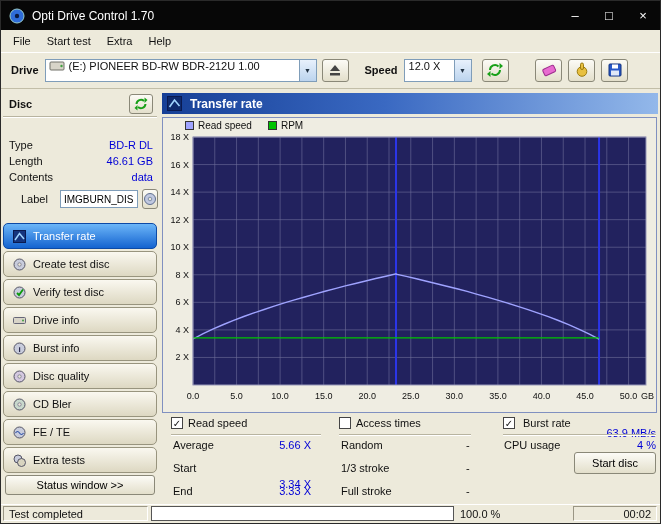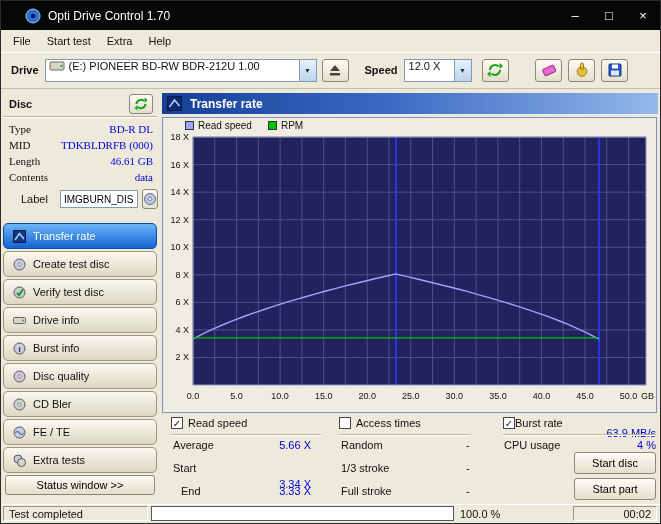--- a/index.html
+++ b/index.html
@@ -1,20 +1,20 @@
 <!DOCTYPE html>
 <html><head>
 <meta charset="utf-8">
 <style>
   html,body{margin:0;padding:0;background:#fff;}
   *{box-sizing:border-box;}
   .window{position:relative;width:661px;height:524px;border:1px solid #2a2a2a;background:#EDEADB;
           font-family:"Liberation Sans",sans-serif;font-size:11px;color:#111;overflow:hidden;}
   
-  .titlebar{position:absolute;left:0;top:0;width:659px;height:29px;background:#070707;display:flex;align-items:center;color:#fff;padding-left:16px;}
+  .titlebar{position:absolute;left:0;top:0;width:659px;height:29px;background:#070707;display:flex;align-items:center;color:#fff;}
   .app-icon{margin:0 7px 0 8px;display:inline-flex;}
   .title{font-size:12px;}
   .winbtns{margin-left:auto;display:flex;}
   .winbtn{width:34px;height:29px;display:grid;place-items:center;font-size:13px;color:#fff;cursor:default;}
   
   .menubar{position:absolute;left:0;top:29px;width:659px;height:22px;display:flex;align-items:center;padding-left:4px;background:#EDEADB;}
   .menu-item{padding:3px 8px;}
   
   .toolbar{position:absolute;left:0;top:51px;width:659px;height:37px;display:flex;align-items:center;padding-left:10px;
            border-bottom:1px solid #C2BEA8;box-shadow:0 1px 0 #fff inset;}
@@ -30,21 +30,21 @@
   .tbtn{width:27px;height:23px;display:grid;place-items:center;background:linear-gradient(#FCFBF6,#E3DFCB);
         border:1px solid #8A8878;border-radius:3px;padding:0;}
   .tool-group{margin-left:auto;margin-right:32px;display:flex;gap:6px;}
   
   .sidebar{position:absolute;left:0;top:88px;width:158px;height:414px;}
   .disc-header{position:relative;height:26px;margin:2px 2px 0 2px;border-bottom:1px solid #B8B4A0;box-shadow:0 1px 0 #fff;
                display:flex;align-items:center;}
   .disc-header .cap{font-weight:bold;padding-left:6px;}
   .mini-btn{margin-left:auto;margin-right:4px;width:24px;height:20px;display:grid;place-items:center;
             background:linear-gradient(#FCFBF6,#E3DFCB);border:1px solid #8A8878;border-radius:3px;padding:0;}
-  .info{padding:4px 0 0 0;font-family:Liberation Serif, serif;}
+  .info{padding:20px 0 0 0;}
   .info-row{display:flex;height:16px;line-height:16px;padding:0 6px 0 8px;}
   .info-row .v{margin-left:auto;color:#0000D6;}
   .label-row{display:flex;align-items:center;height:24px;padding-left:20px;margin-top:2px;}
   .label-input{width:78px;height:18px;border:1px solid #7F9DB9;font:10px "Liberation Sans",sans-serif;padding:1px 3px;margin-left:12px;}
   .label-row .mini-btn{margin-left:4px;}
   .nav{margin-top:12px;}
   .nav-item{height:26px;margin:0 2px 2px 2px;display:flex;align-items:center;gap:7px;padding-left:9px;
             background:linear-gradient(180deg,#FAF8F0,#DDD8C2);border:1px solid #98947E;border-radius:5px;cursor:default;}
   .nav-item.active{background:linear-gradient(180deg,#6CB6F8,#1463D0);color:#fff;border-color:#0C4AA6;}
   .status-btn{position:absolute;left:4px;bottom:8px;width:150px;height:20px;background:linear-gradient(#FCFBF6,#E3DFCB);
@@ -162,24 +162,20 @@
           <polygon points="10.5,0.5 10.5,6 13.5,3" fill="#18A018"></polygon>
           <path d="M11.5 7 A4.5 4.5 0 0 1 4 10" fill="none" stroke="#18A018" stroke-width="2"></path>
           <polygon points="3.5,13.5 3.5,8 0.5,11" fill="#18A018"></polygon>
         </svg>
       </button>
     </div>
     <div class="info">
       <div class="info-row">
         <span>Type</span>
         <span class="v">BD-R DL</span>
-      </div>
-      <div class="info-row">
-        <span>MID</span>
-        <span class="v">TDKBLDRFB (000)</span>
       </div>
       <div class="info-row">
         <span>Length</span>
         <span class="v">46.61 GB</span>
       </div>
       <div class="info-row">
         <span>Contents</span>
         <span class="v">data</span>
       </div>
     </div>
@@ -341,45 +337,44 @@
         <rect x="30" y="4" width="453" height="248" fill="none" stroke="#9898B8"></rect>
       </svg>
   </div>
 
   <div class="controls">
     <span class="checkbox checked" style="left:10px;top:2px;"></span>
     <span class="abs" style="left:27px;top:2px;">Read speed</span>
     <span class="checkbox" style="left:178px;top:2px;"></span>
     <span class="abs" style="left:195px;top:2px;">Access times</span>
     <span class="checkbox checked" style="left:342px;top:2px;"></span>
-    <span class="abs" style="left:354px;top:2px;">Burst rate</span>
+    <span class="abs" style="left:362px;top:2px;">Burst rate</span>
     <span class="abs val" style="left:370px;top:12px;width:125px;">63.9 MB/s</span>
 
     <span class="sep" style="left:10px;top:19px;width:150px;"></span>
     <span class="sep" style="left:178px;top:19px;width:132px;"></span>
     <span class="sep" style="left:342px;top:19px;width:153px;"></span>
 
     <span class="abs" style="left:12px;top:24px;">Average</span>
     <span class="abs val" style="left:60px;top:24px;width:90px;">5.66 X</span>
     <span class="abs" style="left:180px;top:24px;">Random</span>
     <span class="abs" style="left:305px;top:24px;">-</span>
     <span class="abs" style="left:343px;top:24px;">CPU usage</span>
     <span class="abs val" style="left:430px;top:24px;width:65px;">4 %</span>
 
     <span class="abs" style="left:12px;top:47px;">Start</span>
     <span class="abs val" style="left:60px;top:47px;width:90px;margin-top:16px;">3.34 X</span>
     <span class="abs" style="left:180px;top:47px;">1/3 stroke</span>
     <span class="abs" style="left:305px;top:47px;">-</span>
     <button class="pbtn" style="left:413px;top:37px;">Start disc</button>
 
-    <span class="abs" style="left:20px;top:70px;">End</span>
+    <span class="abs" style="left:12px;top:70px;">End</span>
     <span class="abs val" style="left:60px;top:70px;width:90px;">3.33 X</span>
     <span class="abs" style="left:180px;top:70px;">Full stroke</span>
     <span class="abs" style="left:305px;top:70px;">-</span>
-    <button class="pbtn" style="left:413px;top:63px;">Start part</button>
   </div>
 
   <div class="statusbar">
     <span class="cell" style="left:2px;top:1px;width:145px;padding-left:5px;">Test completed</span>
     <span class="progress"><span class="progress-fill" style="width: 100%;"></span></span>
     <span class="abs" style="position:absolute;left:459px;top:3px;">100.0 %</span>
     <span class="cell" style="left:572px;top:1px;width:84px;justify-content:flex-end;padding-right:5px;">00:02</span>
   </div>
 
 </div>

